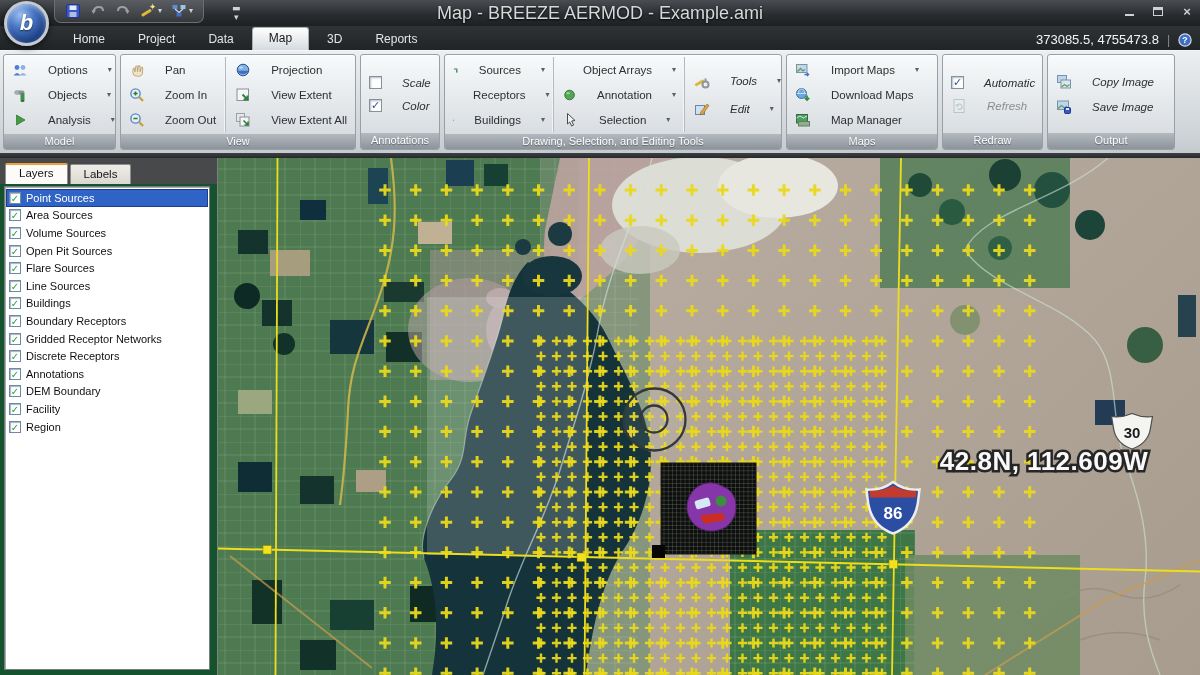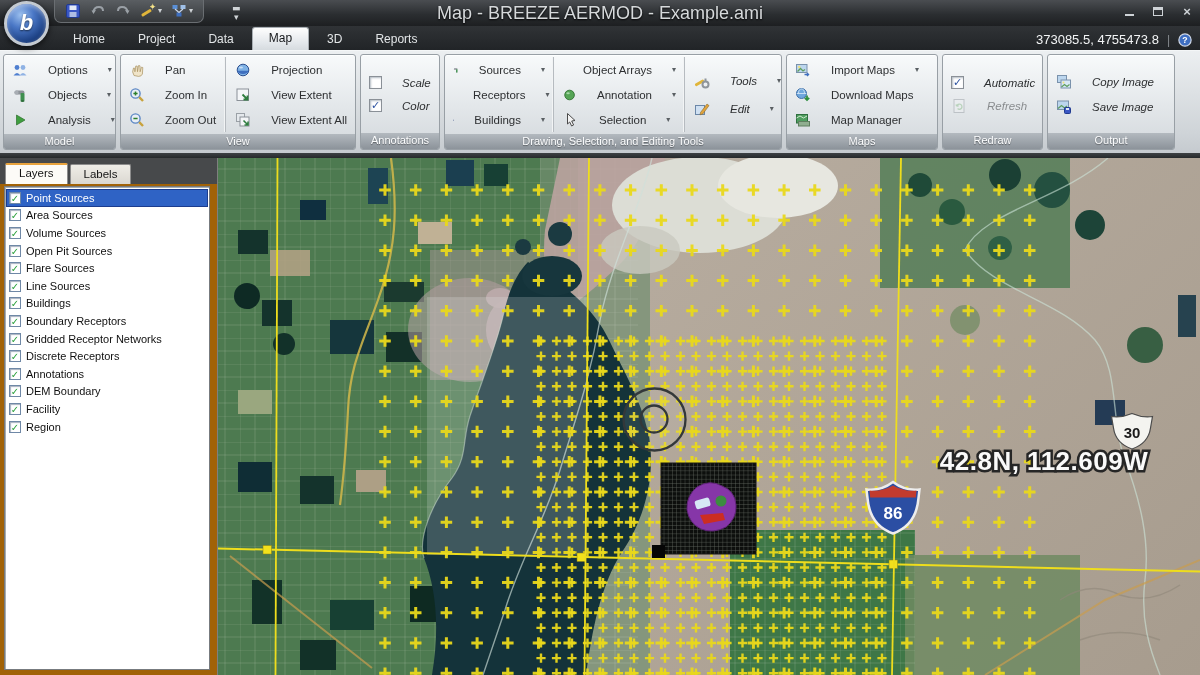--- a/index.html
+++ b/index.html
@@ -61,21 +61,21 @@
   .ritem{display:flex;align-items:center;gap:20px;height:25px;padding:0 5px;
          font-size:11.5px;color:#2d2f31;white-space:nowrap;}
   .ritem .dd{color:#5a5f63;}
   .ritem.disabled{opacity:.5;}
   .cbx{width:13px;height:13px;background:#fff;border:1px solid #8a9097;flex:none;
        box-shadow:inset 1px 1px 2px rgba(70,90,110,.4);font-size:11px;line-height:12px;
        text-align:center;color:#2c52a0;font-weight:bold;font-family:"DejaVu Sans",sans-serif;}
   .redge{height:5px;background:linear-gradient(#3d4144,#26292b);}
   
   .main{height:517px;display:flex;}
-  .sidepanel{width:232px;background:#a16207;display:flex;flex-direction:column;
+  .sidepanel{width:232px;background:#14532d;display:flex;flex-direction:column;
              border-right:1px solid #7f7f7f;}
   .ptabs{height:26px;background:#47494b;display:flex;align-items:flex-end;padding-left:5px;gap:2px;}
   .ptab{background:linear-gradient(#efedе7,#dbd8d1);background:linear-gradient(#efede7,#dbd8d1);
         border:1px solid #8d8d8d;border-bottom:none;border-radius:2px 2px 0 0;
         padding:3px 13px 4px;font-size:11.5px;color:#141414;}
   .ptab.active{background:#fcfbf7;border-top:2px solid #e8a33d;padding:2px 13px 5px;z-index:2;}
   .layerlist{flex:1;margin:2px 7px 5px 4px;background:#fff;border:1px solid #777b7f;
              box-shadow:inset 1px 1px 0 rgba(60,70,80,.45);padding:2px 1px;overflow:hidden;}
   .litem{display:flex;align-items:center;gap:5px;height:17.6px;padding:0 2px;
          font-size:11px;color:#101010;border:1px solid transparent;}

